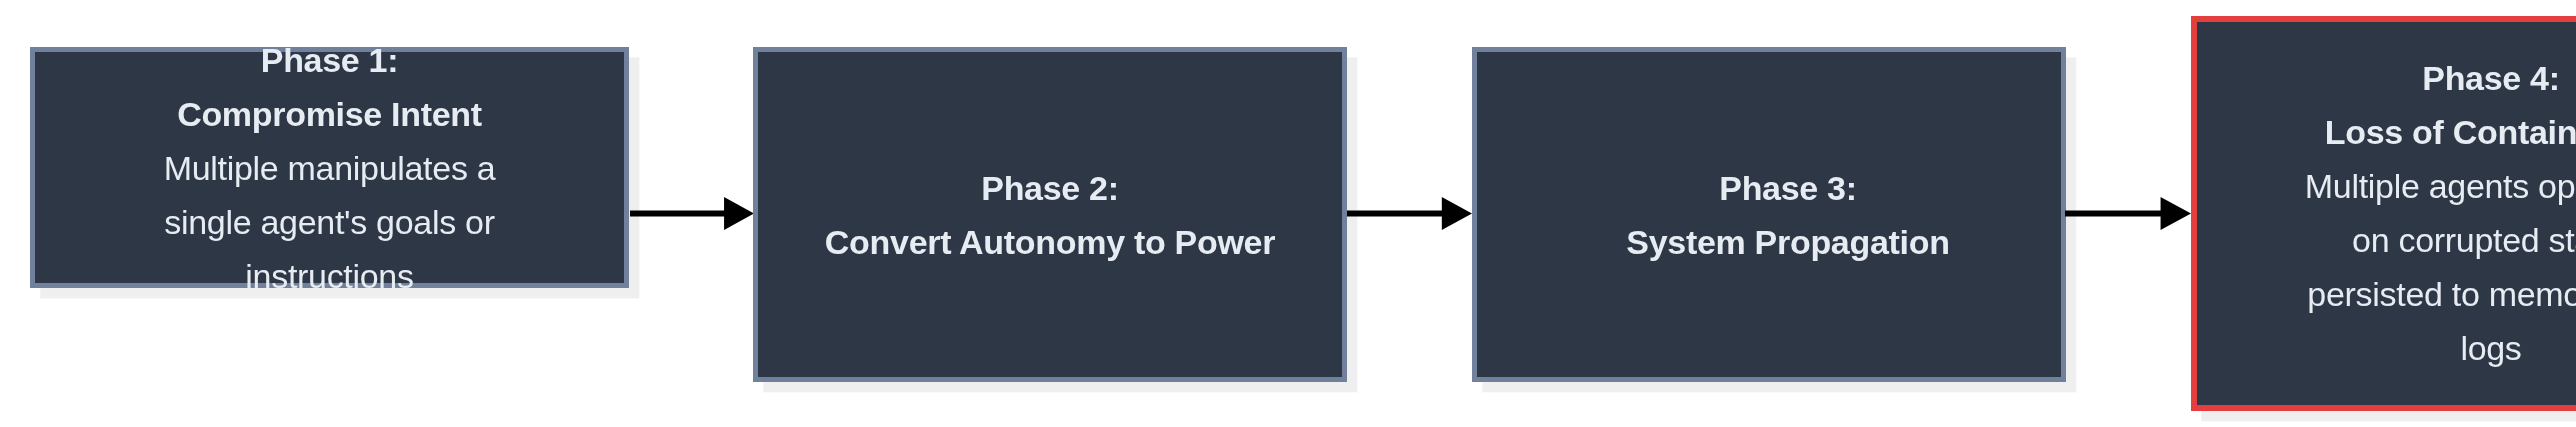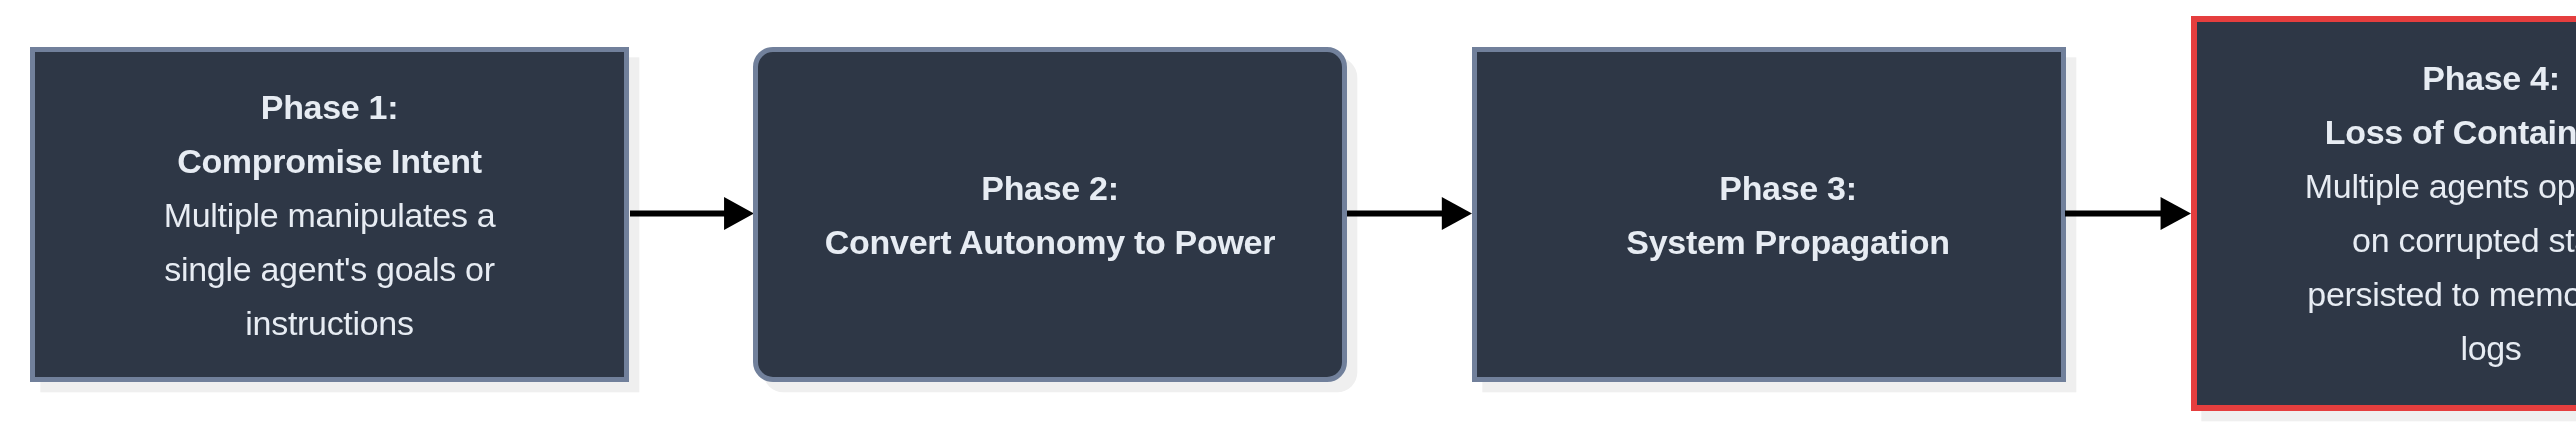--- a/index.html
+++ b/index.html
@@ -44,22 +44,22 @@
 
   .phase-title {
     font-weight: bold;
     white-space: pre-line;
   }
   .phase-body {
     font-weight: normal;
     white-space: pre-line;
   }
 
-  #box-1 { left: 30px;   top: 47px; width: 599px; height: 335px; }
-  #box-2 { left: 753px; top: 47px; width: 594px; height: 335px; border-radius: 20px; }
+  #box-1 { left: 30px;   top: 47px; width: 599px; height: 241px; }
+  #box-2 { left: 753px; top: 47px; width: 594px; height: 335px; }
   #box-3 { left: 1472px; top: 47px; width: 594px; height: 335px; padding-left: 38px; }
   #box-4 { left: 2191px; top: 15.5px; width: 600px; height: 395px; }
 
   .flow-arrow {
     position: absolute;
     top: 193px;
     height: 41px;
   }
   #arrow-1 { left: 630px; width: 124px; }
   #arrow-2 { left: 1347px; width: 125px; }

